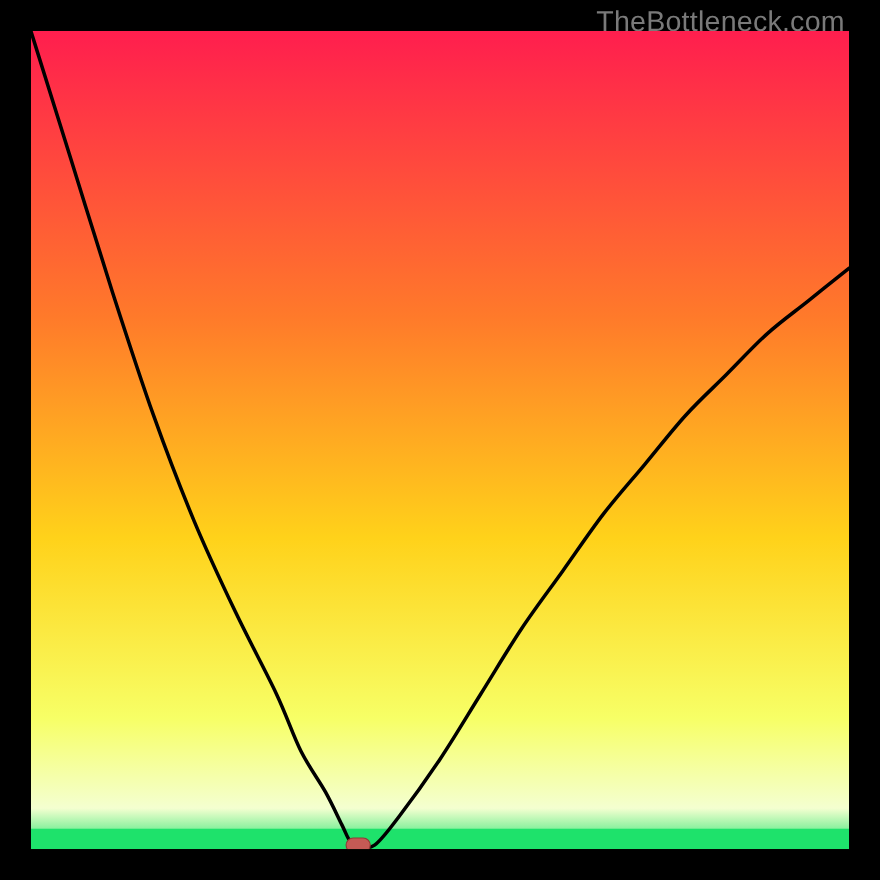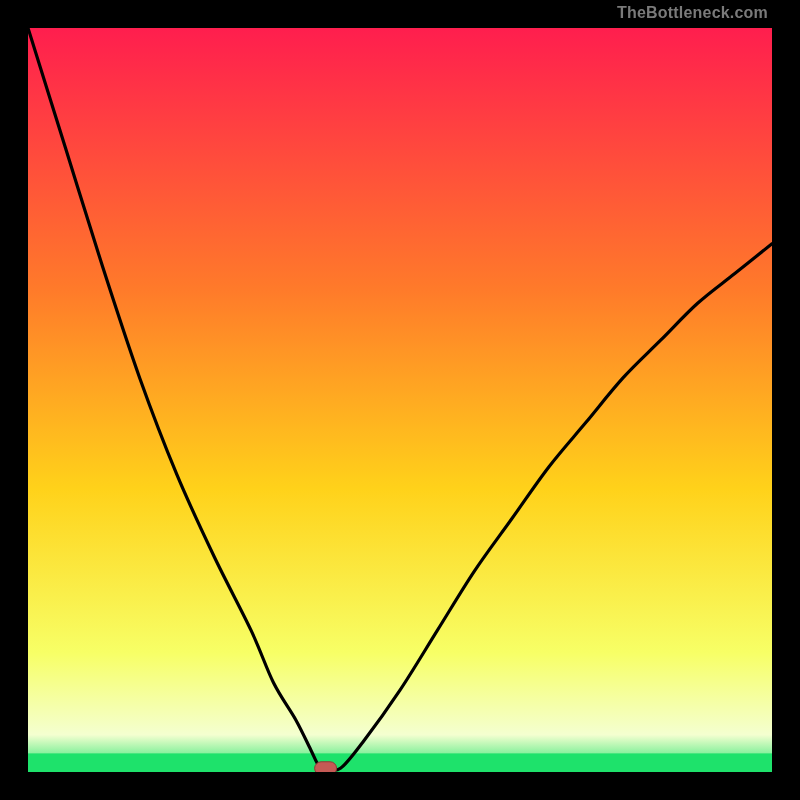--- a/index.html
+++ b/index.html
@@ -23,22 +23,22 @@
     top: 28px;
     width: 744px;
     height: 744px;
     overflow: hidden;
   }
   .watermark {
     position: absolute;
     top: 4px;
     right: 32px;
     color: #7a7a7a;
-    font-size: 16px;
-    font-weight: 700;
+    font-size: 26px;
+    font-weight: 400;
     letter-spacing: 0.2px;
   }
   svg {
     display: block;
   }
 </style>
 </head>
 <body>
 
 <div class="outer">

